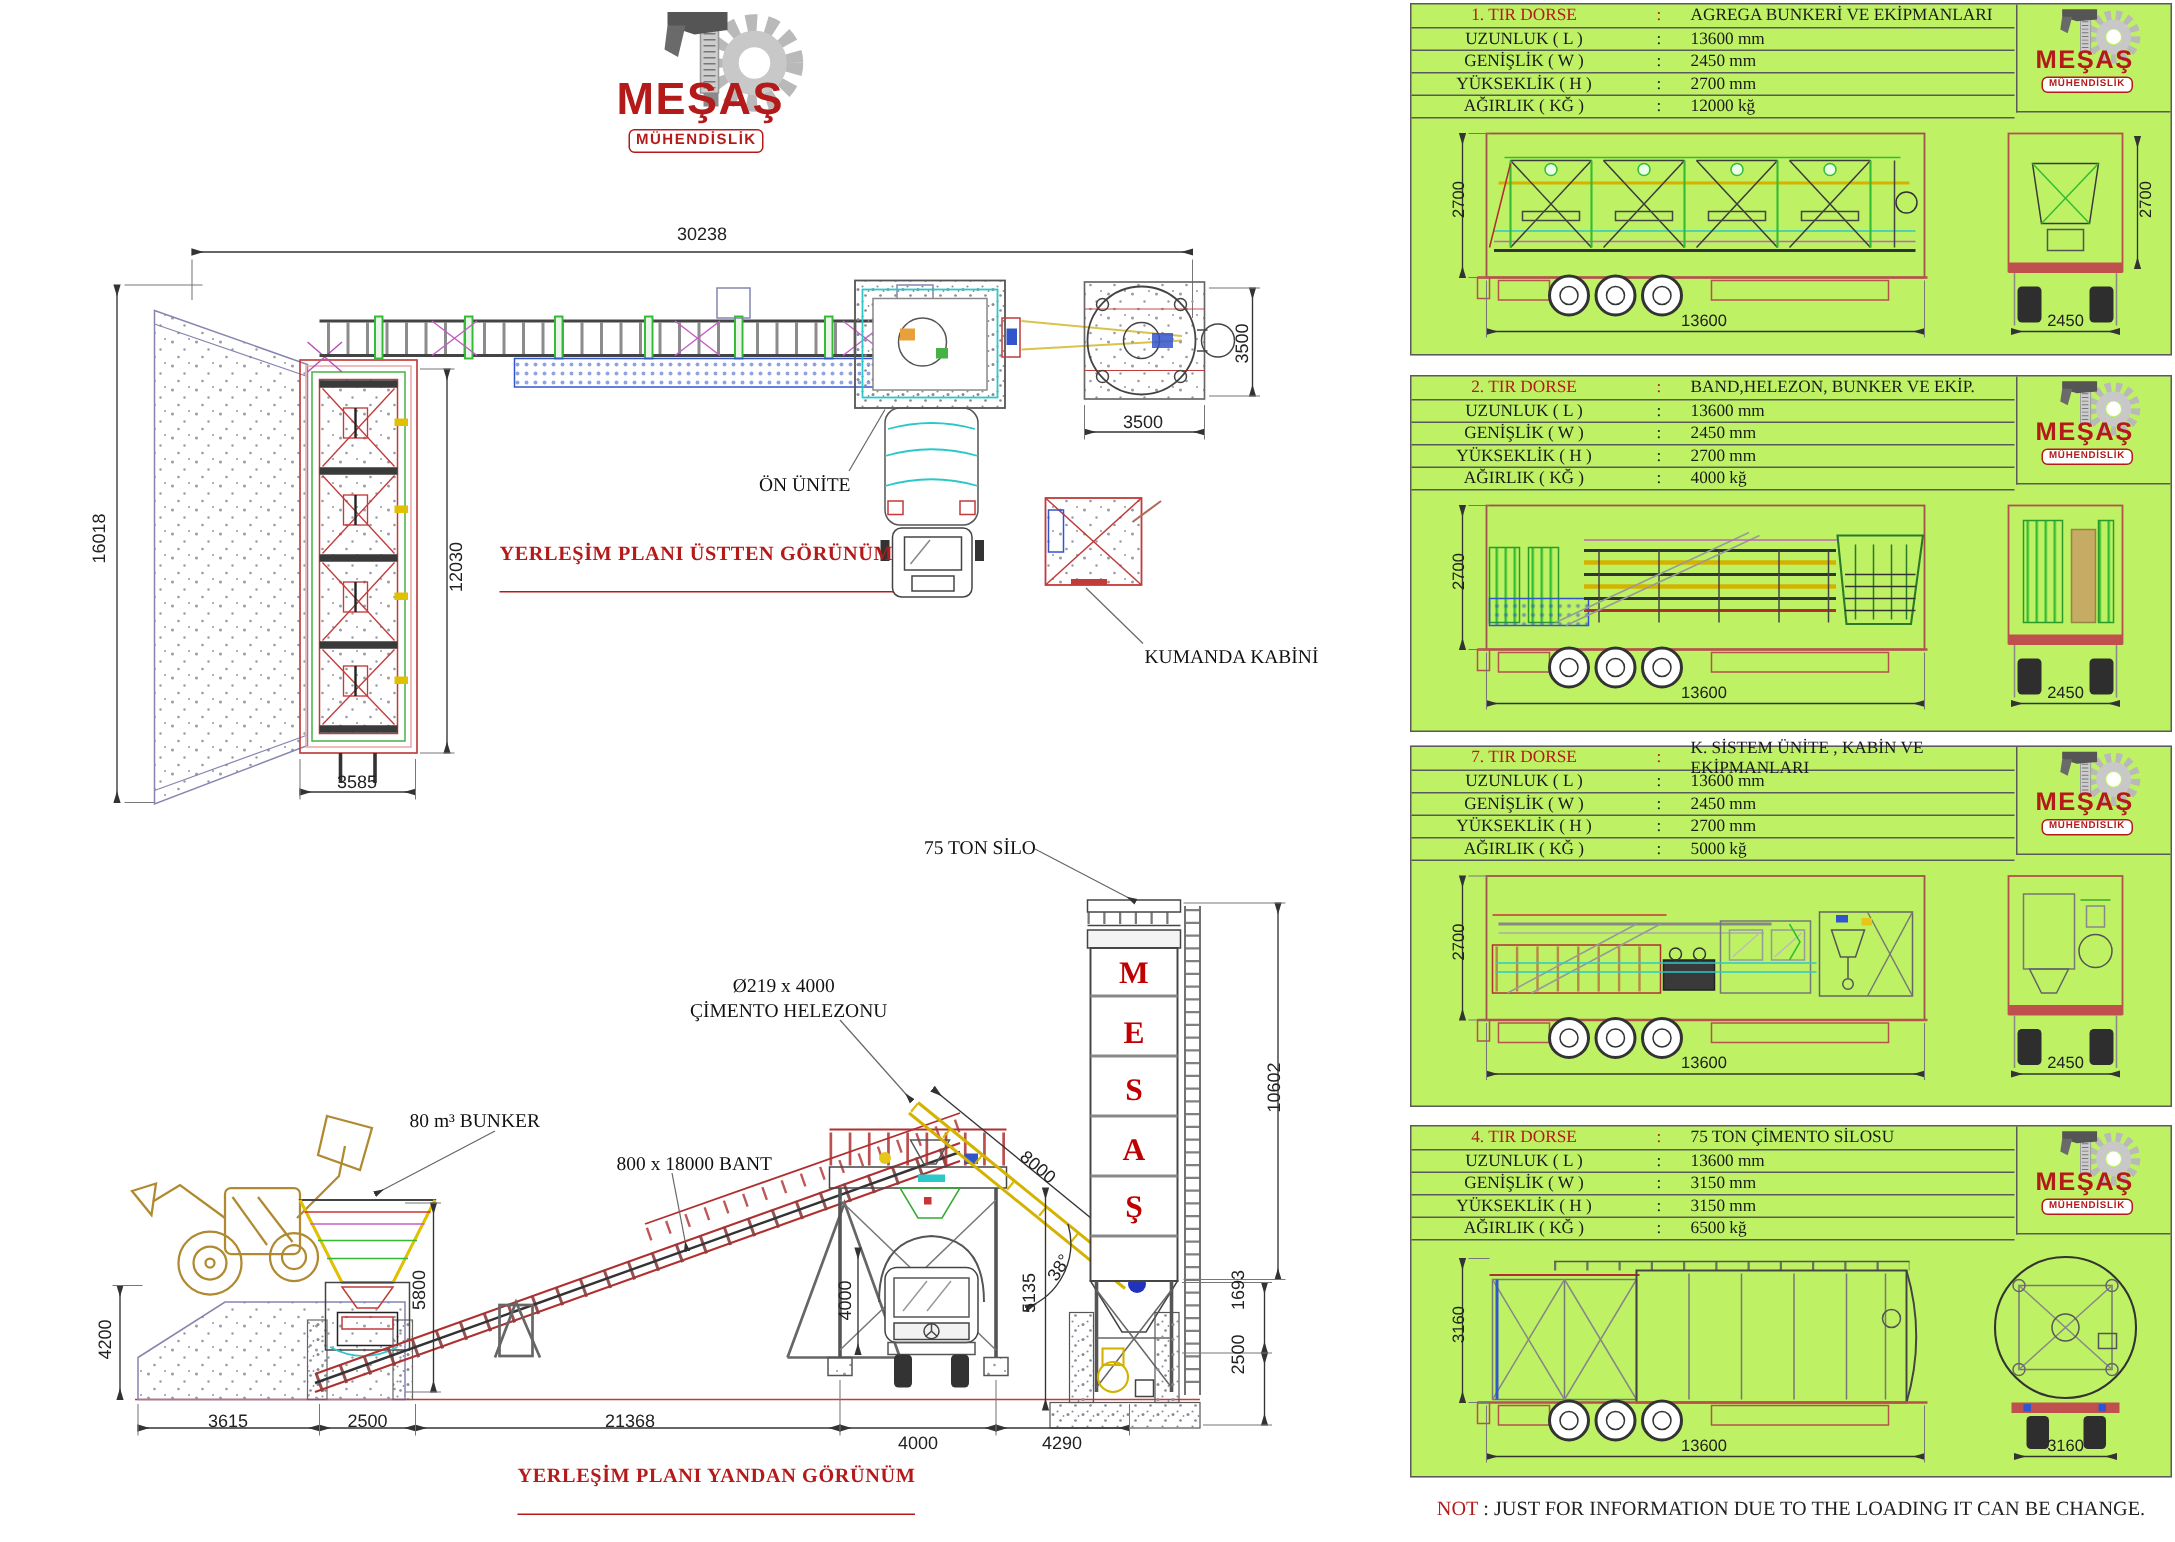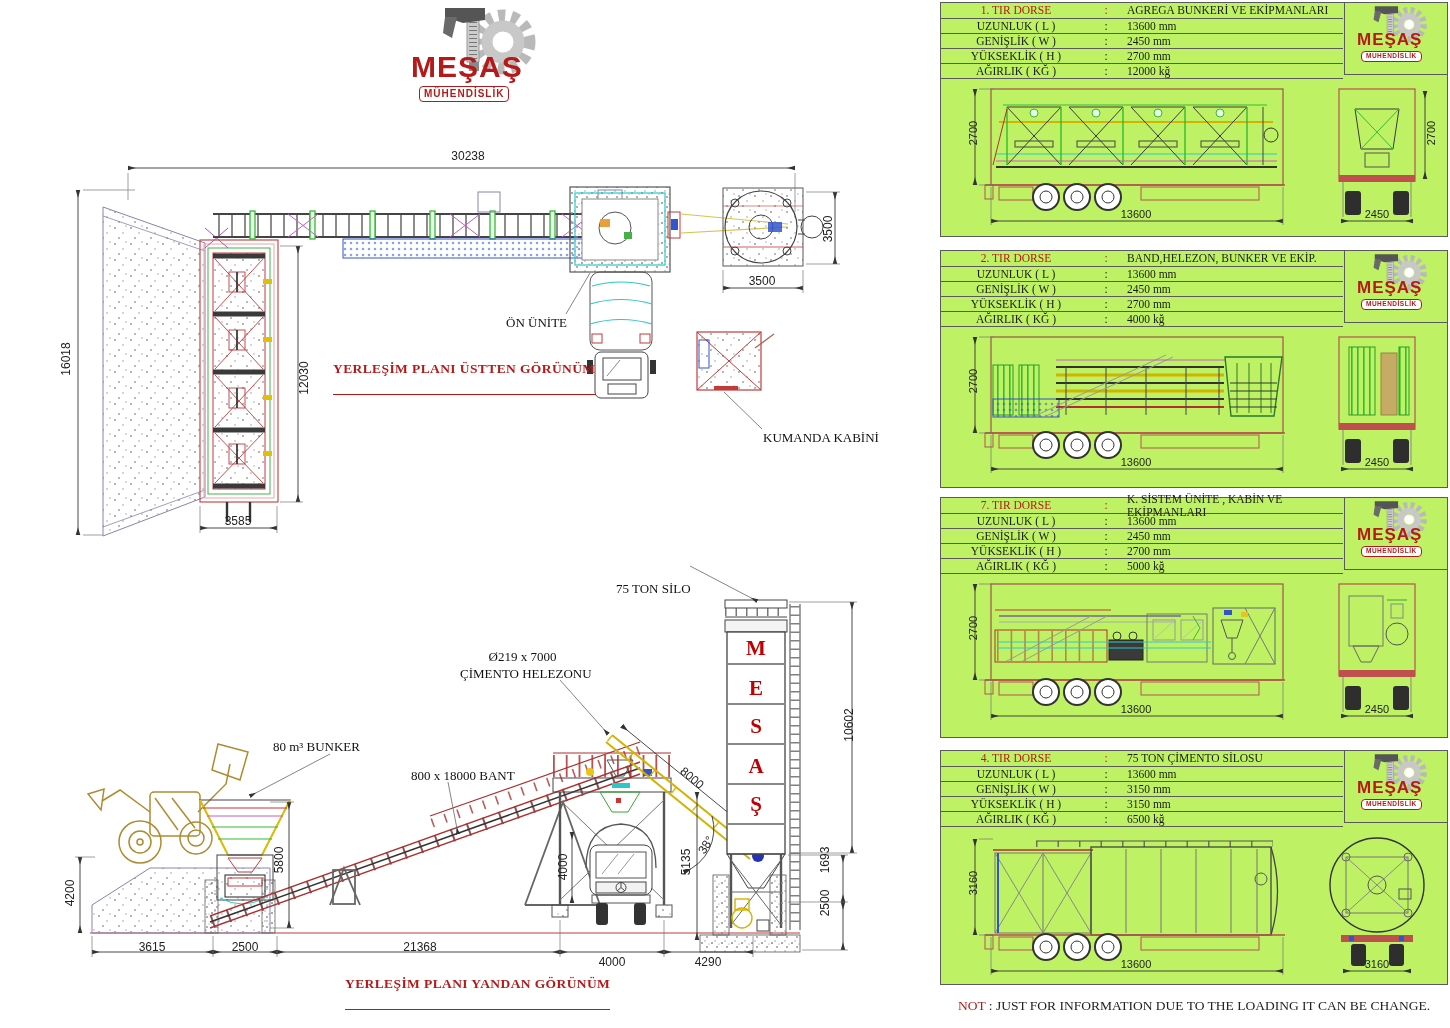--- a/index.html
+++ b/index.html
@@ -427,23 +427,23 @@
   <span class="abs ctr dimn vtx" style="left:274px;top:371px;width:60px">12030</span>
   <span class="abs ctr dimn" style="left:203px;top:514px;width:70px">3585</span>
   <span class="abs ctr dimn" style="left:727px;top:274px;width:70px">3500</span>
   <span class="abs ctr dimn vtx" style="left:798px;top:222px;width:60px">3500</span>
   <span class="abs lab" style="left:506px;top:315px">ÖN ÜNİTE</span>
   <span class="abs cap" style="left:333px;top:361px">YERLEŞİM PLANI ÜSTTEN GÖRÜNÜM</span>
   <span class="abs lab" style="left:763px;top:430px">KUMANDA KABİNİ</span>
 
   <span class="abs lab" style="left:273px;top:739px">80 m³ BUNKER</span>
   <span class="abs lab" style="left:411px;top:768px">800 x 18000 BANT</span>
-  <span class="abs lab ctr" style="left:465px;top:649px;width:115px">Ø219 x 7000</span>
+  <span class="abs lab ctr" style="left:465px;top:649px;width:115px">Ø219 x 4000</span>
   <span class="abs lab ctr" style="left:460px;top:666px;width:130px">ÇİMENTO HELEZONU</span>
-  <span class="abs lab" style="left:616px;top:581px">75 TON SİLO</span>
+  <span class="abs lab" style="left:616px;top:557px">75 TON SİLO</span>
   <span class="abs ctr dimn vtx" style="left:40px;top:886px;width:60px">4200</span>
   <span class="abs ctr dimn vtx" style="left:249px;top:853px;width:60px">5800</span>
   <span class="abs ctr dimn" style="left:662px;top:771px;width:60px;transform:rotate(40deg)">8000</span>
   <span class="abs ctr dimn" style="left:686px;top:838px;width:40px;transform:rotate(-58deg)">38°</span>
   <span class="abs ctr dimn vtx" style="left:533px;top:860px;width:60px">4000</span>
   <span class="abs ctr dimn vtx" style="left:656px;top:855px;width:60px">5135</span>
   <span class="abs ctr dimn vtx" style="left:819px;top:718px;width:60px">10602</span>
   <span class="abs ctr dimn vtx" style="left:795px;top:853px;width:60px">1693</span>
   <span class="abs ctr dimn vtx" style="left:795px;top:896px;width:60px">2500</span>
   <span class="abs ctr dimn" style="left:117px;top:940px;width:70px">3615</span>

